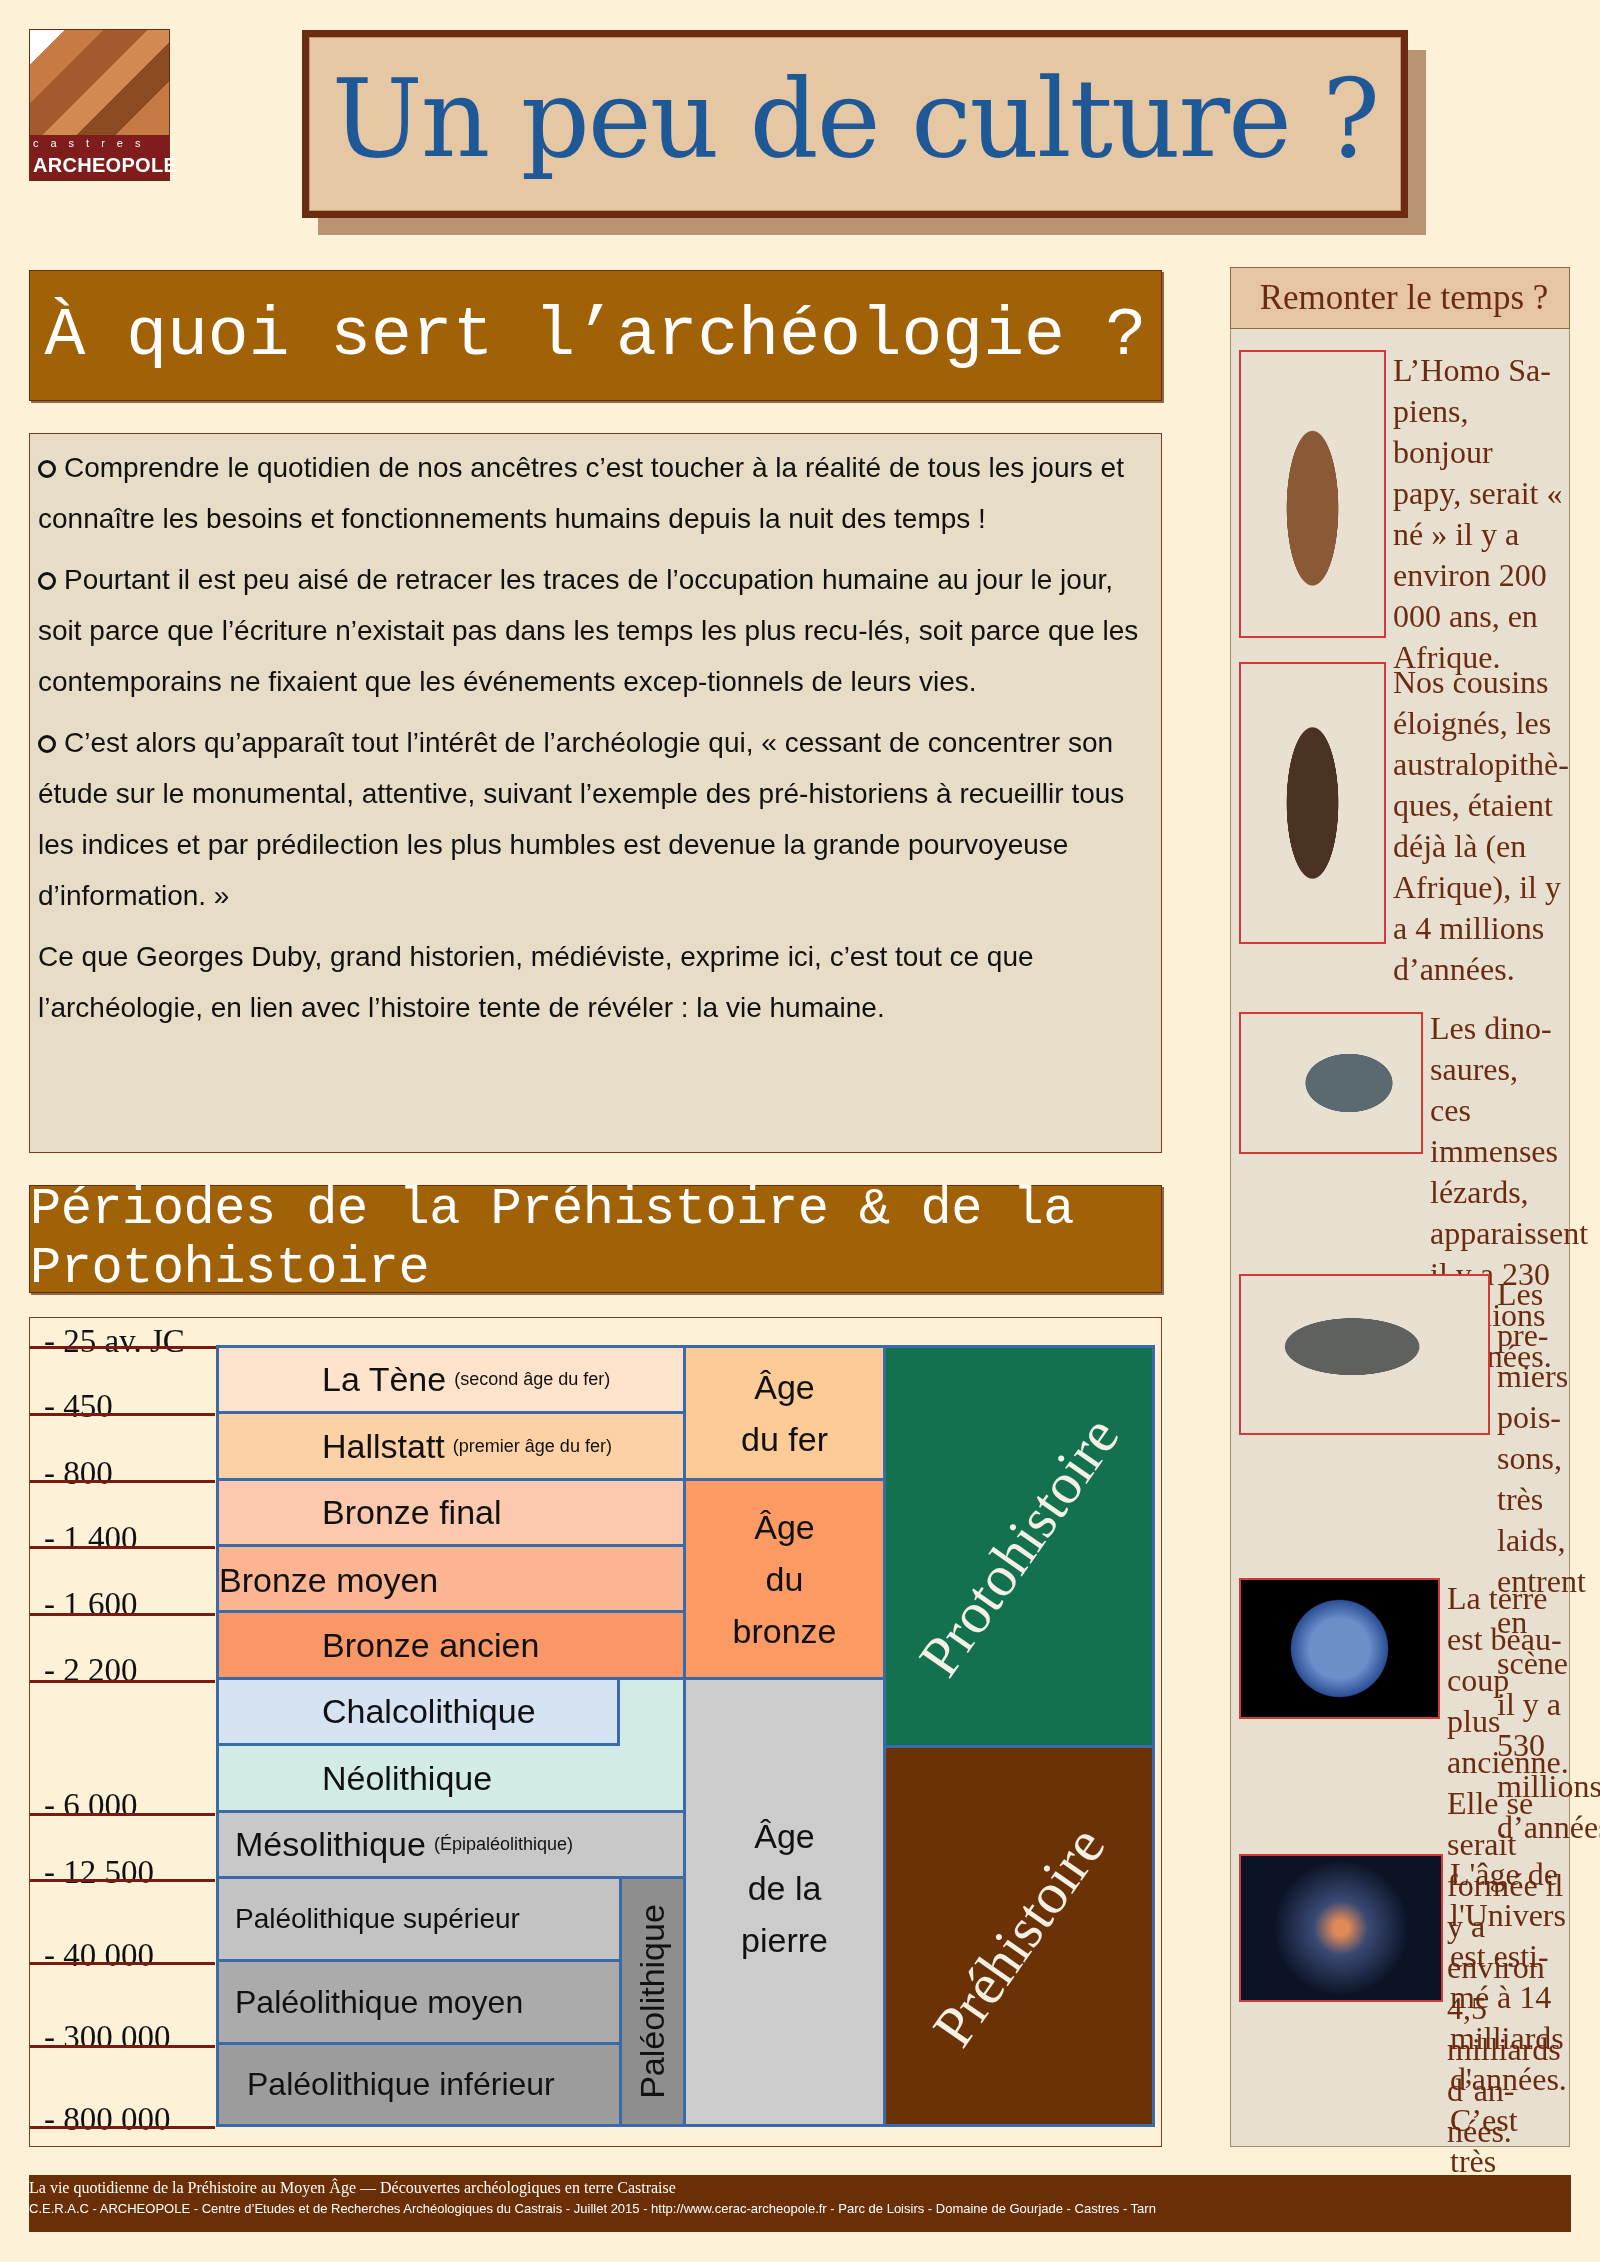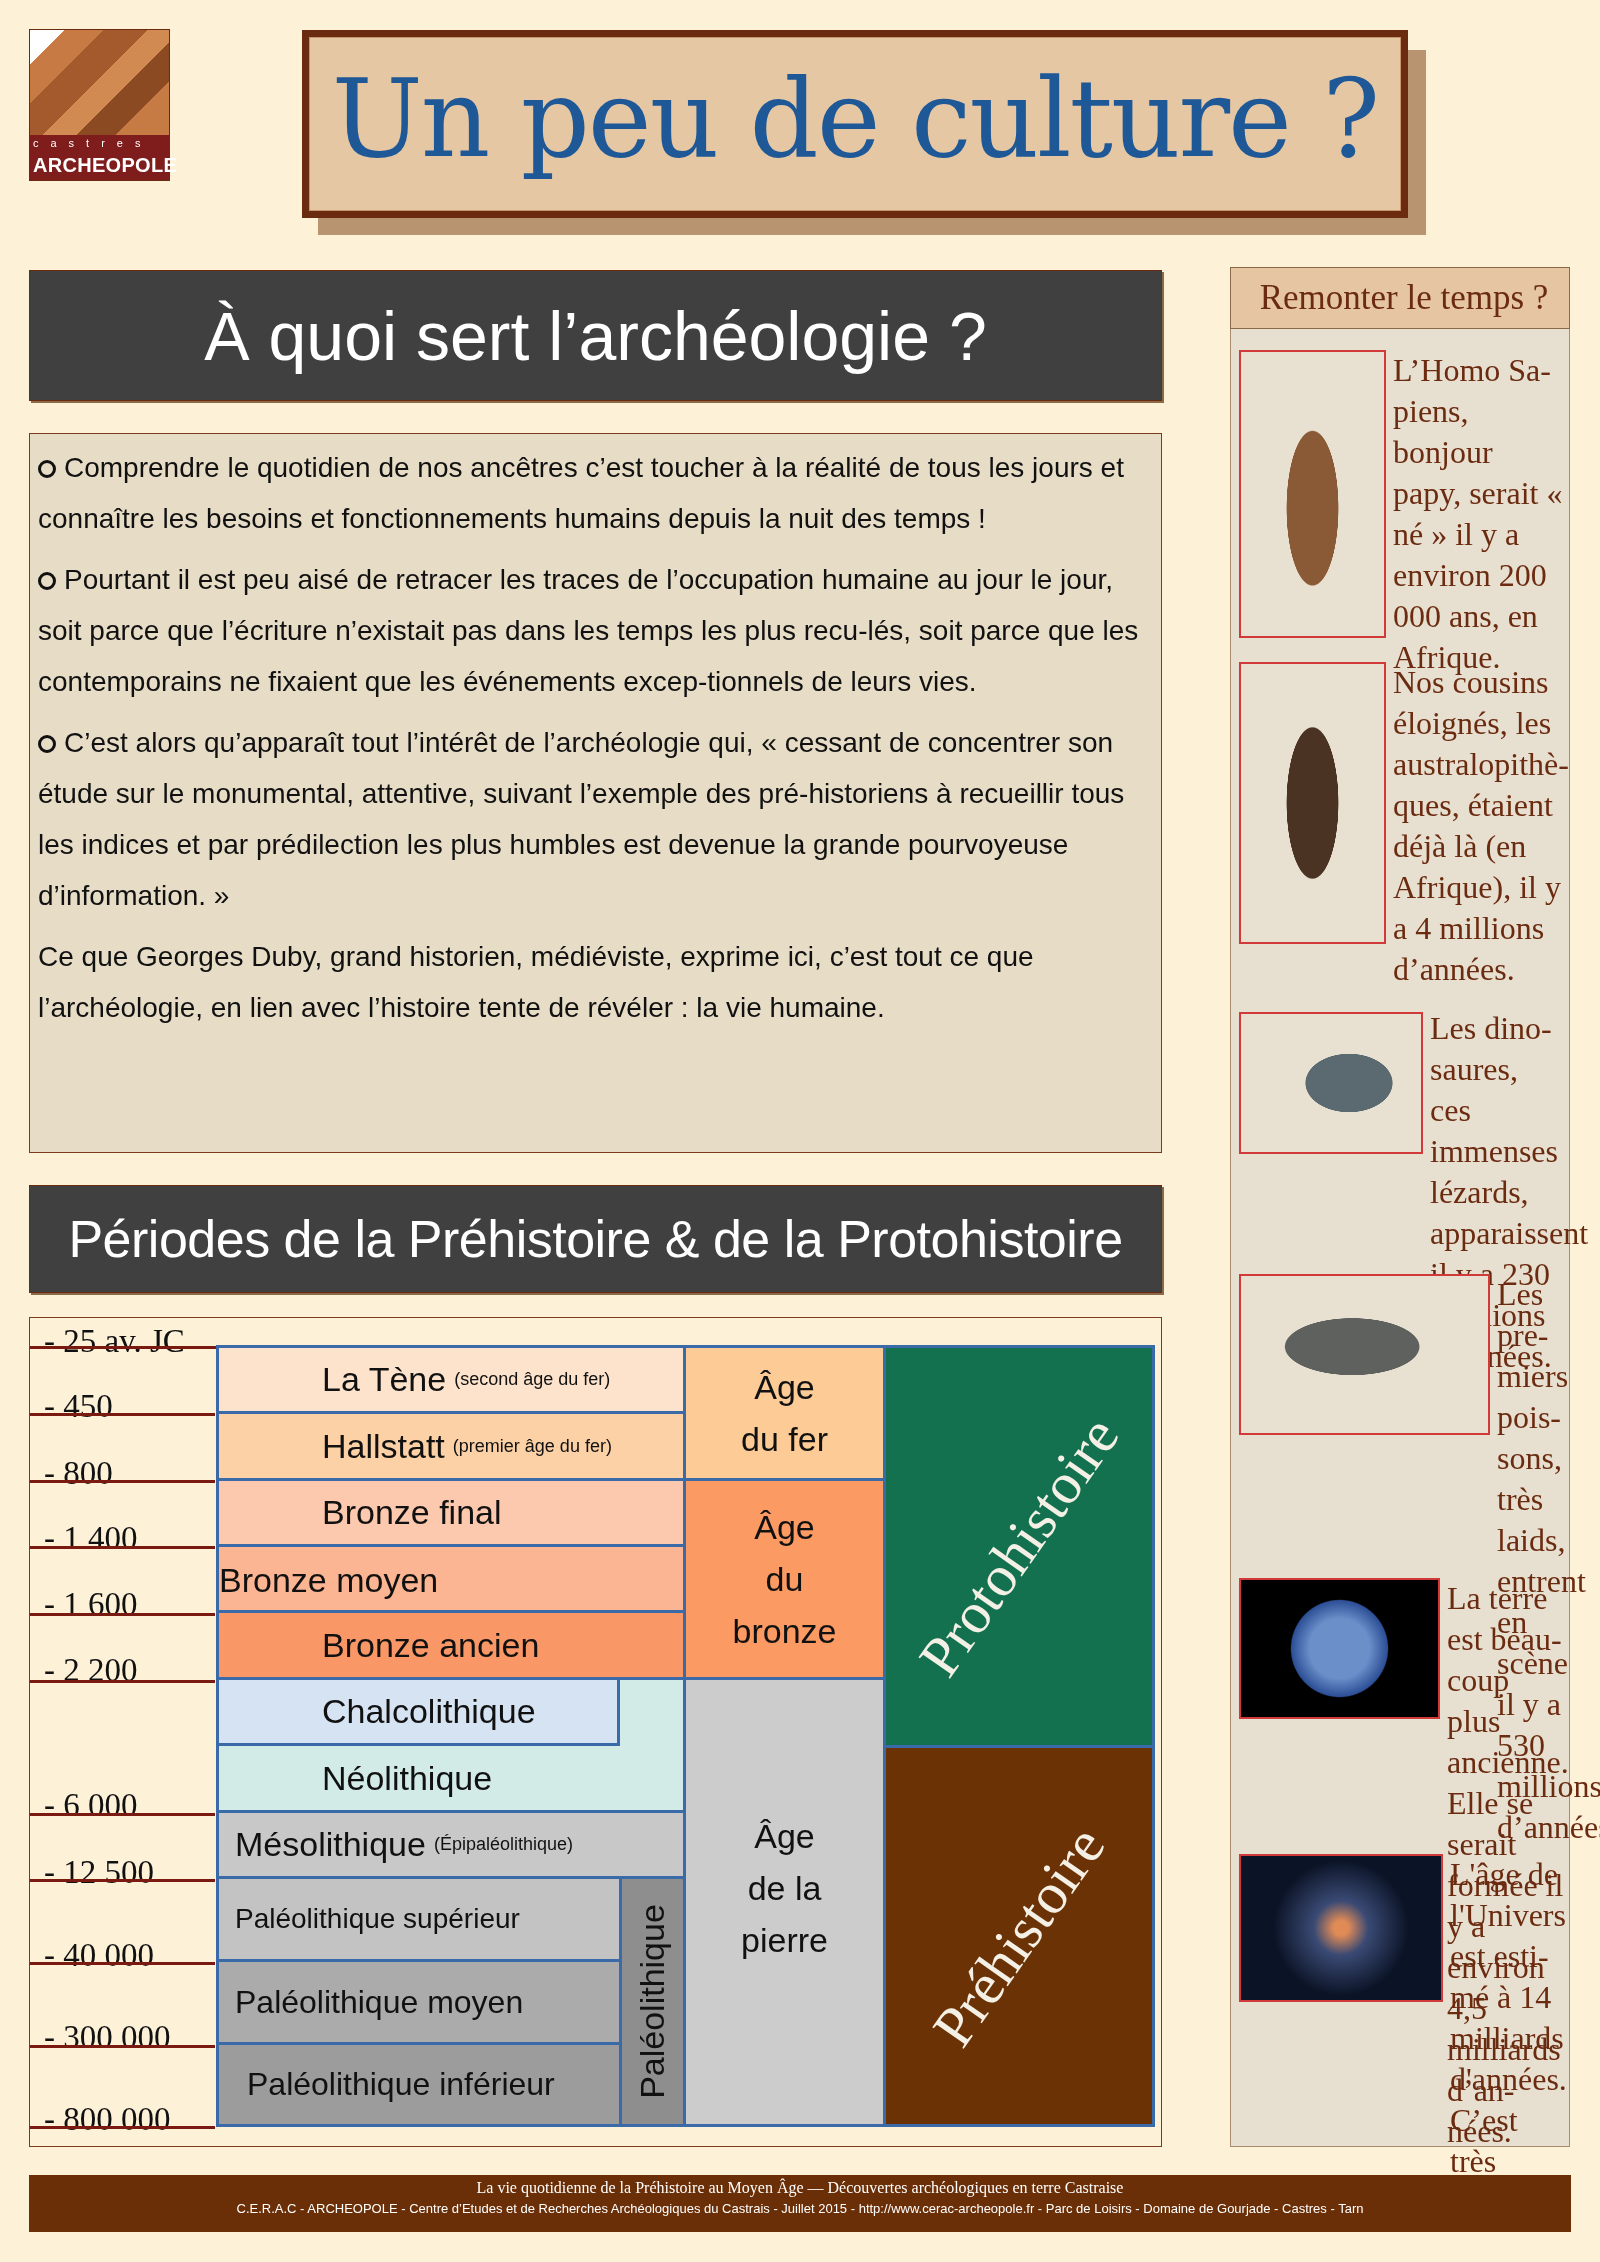--- a/index.html
+++ b/index.html
@@ -16,22 +16,22 @@
     background:linear-gradient(135deg,#fff 0 14%,#c77a43 14% 30%,#a45a2c 30% 48%,#d08a52 48% 62%,#8c4a22 62% 78%,#c67b45 78%); }
   #logo .small { position:absolute; left:3px; top:107px; width:133px; color:#fff; font-size:11px; letter-spacing:12px; font-family:"Liberation Sans",sans-serif; }
   #logo .big { position:absolute; left:3px; top:124px; color:#fff; font-weight:bold; font-size:20px; font-family:"Liberation Sans",sans-serif; letter-spacing:0.3px; }
 
   
   #title-shadow { left:318px; top:50px; width:1108px; height:185px; background:#b99470; }
   #title-box { left:302px; top:30px; width:1106px; height:188px; background:#e6c7a4; border:7px solid #6b2b10; box-shadow:inset 0 0 0 1px #c5966c; }
   #title-text { left:302px; top:30px; width:1106px; height:188px; display:flex; align-items:center; justify-content:center;
     color:#1f5896; font-family:"DejaVu Serif",serif; font-size:108px; letter-spacing:-2px; padding-bottom:12px; }
 
-  .blue-header { background:#404040; border:1px solid #6b2b10; box-shadow:2px 2px 0 #8b6a4a;
-    color:#fff; font-family:Liberation Sans, sans-serif; display:flex; align-items:center; justify-content:center; }
+  .blue-header { background:#a16207; border:1px solid #6b2b10; box-shadow:2px 2px 0 #8b6a4a;
+    color:#fff; font-family:Liberation Mono, monospace; display:flex; align-items:center; justify-content:center; }
   #h-archeo { left:29px; top:270px; width:1133px; height:131px; font-size:68px; }
   #h-periodes { left:29px; top:1185px; width:1133px; height:108px; font-size:52px; letter-spacing:-0.5px; }
 
   #text-box { left:29px; top:433px; width:1133px; height:720px; background:#e7dcc6; border:1px solid #7a3b1e;
     padding:8px 8px 4px 8px; color:#111; font-family:"Liberation Sans",sans-serif; font-size:28px; line-height:51px; }
   #text-box p { margin:0 0 10px 0; }
   .bullet { display:inline-block; width:18px; height:18px; border:3px solid #111; border-radius:50%; box-sizing:border-box; margin-right:8px; vertical-align:-1px; }
 
   
   #timeline { left:29px; top:1317px; width:1133px; height:830px; border:1px solid #7a3b1e; background:#fdf1d8; }
@@ -45,21 +45,21 @@
   .big-era span { font-family:"Liberation Serif",serif; color:#f4f0e6; font-size:58px; transform:rotate(-55deg); white-space:nowrap; }
 
   
   #sidebar { left:1230px; top:267px; width:340px; height:1880px; background:#e7dfcf; border:1px solid #a88c6c; }
   #sidebar-head { left:1230px; top:267px; width:340px; height:62px; background:#e6c6a2; border:1px solid #8b6a4a;
     font-family:"Liberation Serif",serif; color:#6b2b10; font-size:35px; display:flex; align-items:center; justify-content:center;padding-left:8px; }
   .sb-text { position:absolute; color:#6b2b10; font-family:Liberation Serif, serif; font-size:32px; line-height:41px; }
   .sb-img { position:absolute; border:2px solid #d23a3a; box-sizing:border-box; }
 
   
-  #footer { left:29px; top:2175px; width:1542px; height:57px; background:#6b2f08; color:#fff; text-align:center; }
+  #footer { left:29px; top:2175px; width:1542px; height:57px; background:#6b2f08; color:#fff; }
   #footer .l1 { font-family:"Liberation Serif",serif; font-size:16px; margin-top:4px; }
   #footer .l2 { font-family:"Liberation Sans",sans-serif; font-size:13px; margin-top:4px; }
 </style>
 </head>
 <body>
 
 <div id="logo" class="abs">
   <div class="img"></div>
   <div class="small">castres</div>
   <div class="big">ARCHEOPOLE</div>

